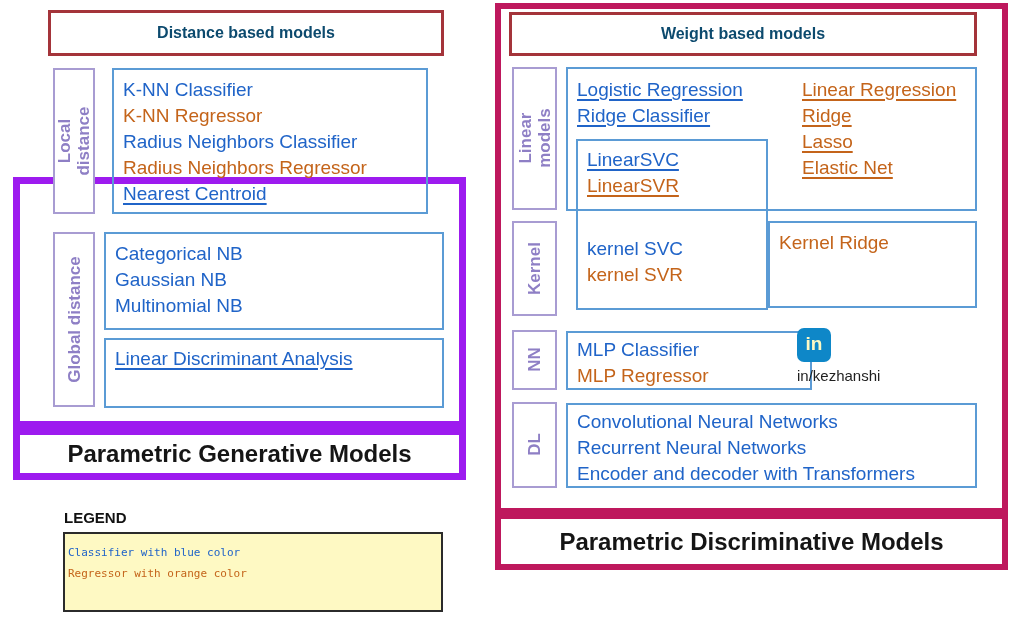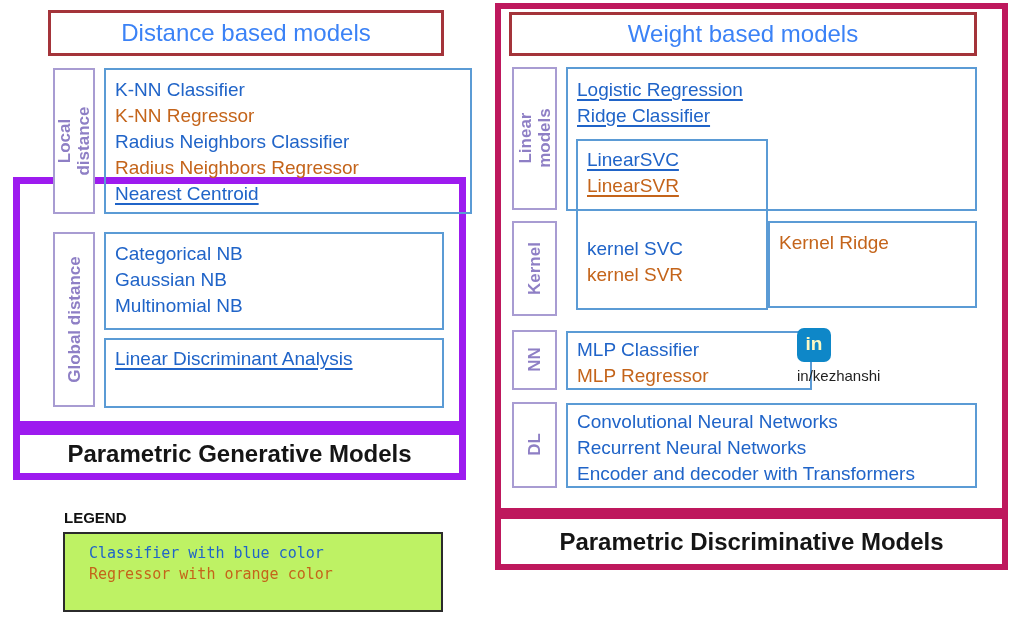--- a/index.html
+++ b/index.html
@@ -2,21 +2,21 @@
 <html><head>
 <meta charset="utf-8">
 <style>
   * { box-sizing: border-box; margin: 0; padding: 0; }
   html,body { width: 1024px; height: 632px; background: #ffffff; }
   body { font-family: "Liberation Sans", sans-serif; position: relative; overflow: hidden; }
   .abs { position: absolute; }
 
   
   .hdr-box { border: 3px solid #A4343A; display: flex; align-items: center; justify-content: center; background: #fff; }
-  .hdr-text { color: #3b82f6; font-weight: 400; font-size: 24px; }
+  .hdr-text { color: #0c4a6e; font-weight: 700; font-size: 16px; }
 
   
   .blue-box { border: 2px solid #5B9BD5; background: transparent; }
   .content { padding: 7px 0 0 9px; font-size: 19px; line-height: 26px; }
 
   
   .classifier { color: #2064C8; }
   .regressor  { color: #C4641A; }
   .linear { text-decoration: underline; text-decoration-thickness: 1.5px; text-underline-offset: 3px; }
 
@@ -24,21 +24,21 @@
   .vlabel { border: 2px solid #A89CD2; display: flex; align-items: center; justify-content: center; background: #fff; }
   .vrot { transform: rotate(-90deg); color: #8E7FC5; font-weight: 700; font-size: 17px; line-height: 1.12; text-align: center; white-space: nowrap; }
 
   
   .purple-frame { border: 7px solid #9D1BEF; background: transparent; }
   .green-frame  { border: 6px solid #be185d; background: transparent; }
   .big-title { display: flex; align-items: center; justify-content: center; font-weight: 700; font-size: 24px; color: #151515; background: #fff; }
 
   
   .legend-heading { font-weight: 700; font-size: 15px; color: #111; }
-  .legend-box { border: 2px solid #2b2b2b; font-family: "DejaVu Sans Mono", monospace; font-size: 15px; line-height: 20.5px; padding: 9px 0 0 24px; background: #bef264; }
+  .legend-box { border: 2px solid #2b2b2b; font-family: "DejaVu Sans Mono", monospace; font-size: 11px; line-height: 20.5px; padding: 9px 0 0 3px; background: #fef9c3; }
   .linear-dark { color: #344258; text-decoration: underline; text-underline-offset: 2px; }
 
   
   .li-badge { background: #0E87C8; border-radius: 7px; color: #fef9c3; font-weight: 700; font-size: 19px; display: flex; align-items: center; justify-content: center; padding-bottom: 3px; }
   .handle { font-size: 15px; color: #1f1f1f; }
 </style>
 </head>
 <body>
 
 <div class="abs hdr-box" style="left:48px; top:10px; width:396px; height:46px;">
@@ -47,21 +47,21 @@
 
 <div class="abs purple-frame" style="left:13px; top:177px; width:453px; height:251px;"></div>
 
 <div class="abs vlabel" style="left:53px; top:68px; width:42px; height:146px;">
   <div class="vrot">
     <div>Local</div>
     <div>distance</div>
   </div>
 </div>
 
-<div class="abs blue-box content" style="left:104px; top:68px; width:368px; height:146px;">
+<div class="abs blue-box content" style="left:112px; top:68px; width:316px; height:146px;">
   <div class="classifier">K-NN Classifier</div>
   <div class="regressor">K-NN Regressor</div>
   <div class="classifier">Radius Neighbors Classifier</div>
   <div class="regressor">Radius Neighbors Regressor</div>
   <div class="classifier linear">Nearest Centroid</div>
 </div>
 
 <div class="abs vlabel" style="left:53px; top:232px; width:42px; height:175px;">
   <div class="vrot">Global distance</div>
 </div>
@@ -95,20 +95,26 @@
 <div class="abs vlabel" style="left:512px; top:67px; width:45px; height:143px;">
   <div class="vrot">
     <div>Linear</div>
     <div>models</div>
   </div>
 </div>
 
 <div class="abs blue-box content" style="left:566px; top:67px; width:411px; height:144px; padding-top:8px;">
   <div class="classifier linear">Logistic Regression</div>
   <div class="classifier linear">Ridge Classifier</div>
+  <div class="abs" style="left:234px; top:8px; line-height:26px;">
+    <div class="regressor linear">Linear Regression</div>
+    <div class="regressor linear">Ridge</div>
+    <div class="regressor linear">Lasso</div>
+    <div class="regressor linear">Elastic Net</div>
+  </div>
 </div>
 
 <div class="abs blue-box content" style="left:576px; top:139px; width:192px; height:171px; padding-top:6px;">
   <div class="classifier linear">LinearSVC</div>
   <div class="regressor linear">LinearSVR</div>
   <div style="height:37px;"></div>
   <div class="classifier">kernel SVC</div>
   <div class="regressor">kernel SVR</div>
 </div>
 

